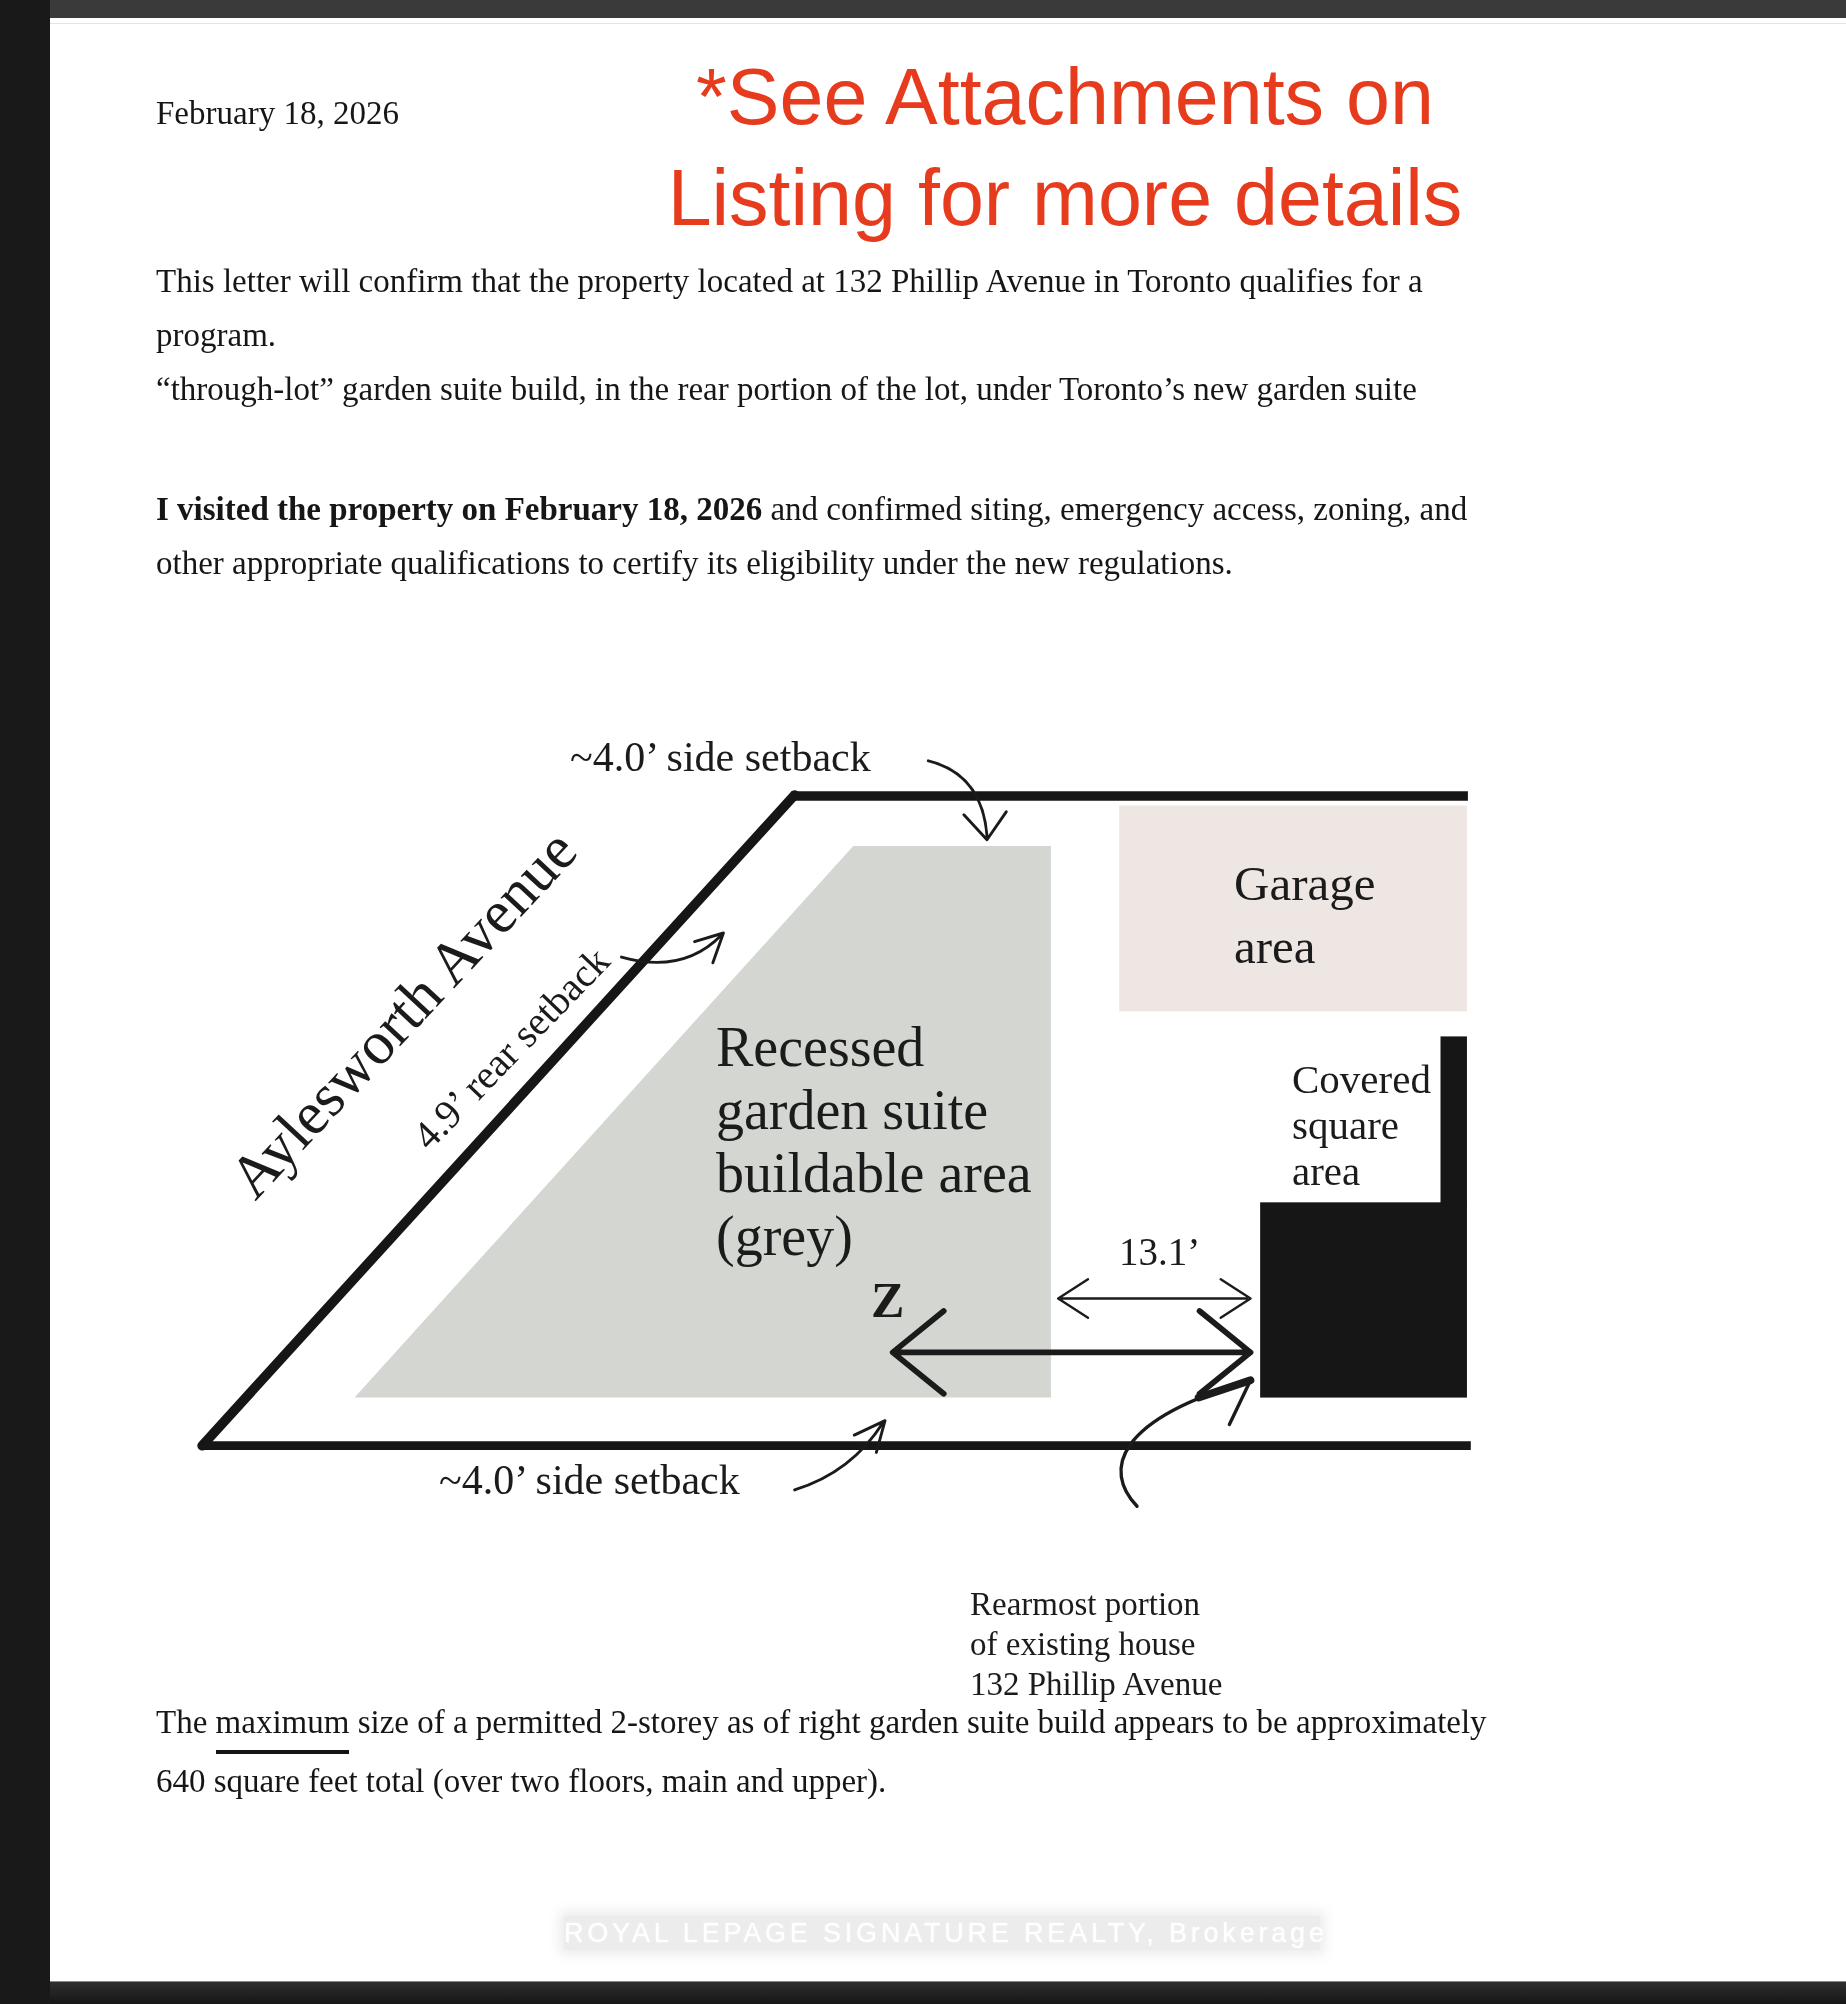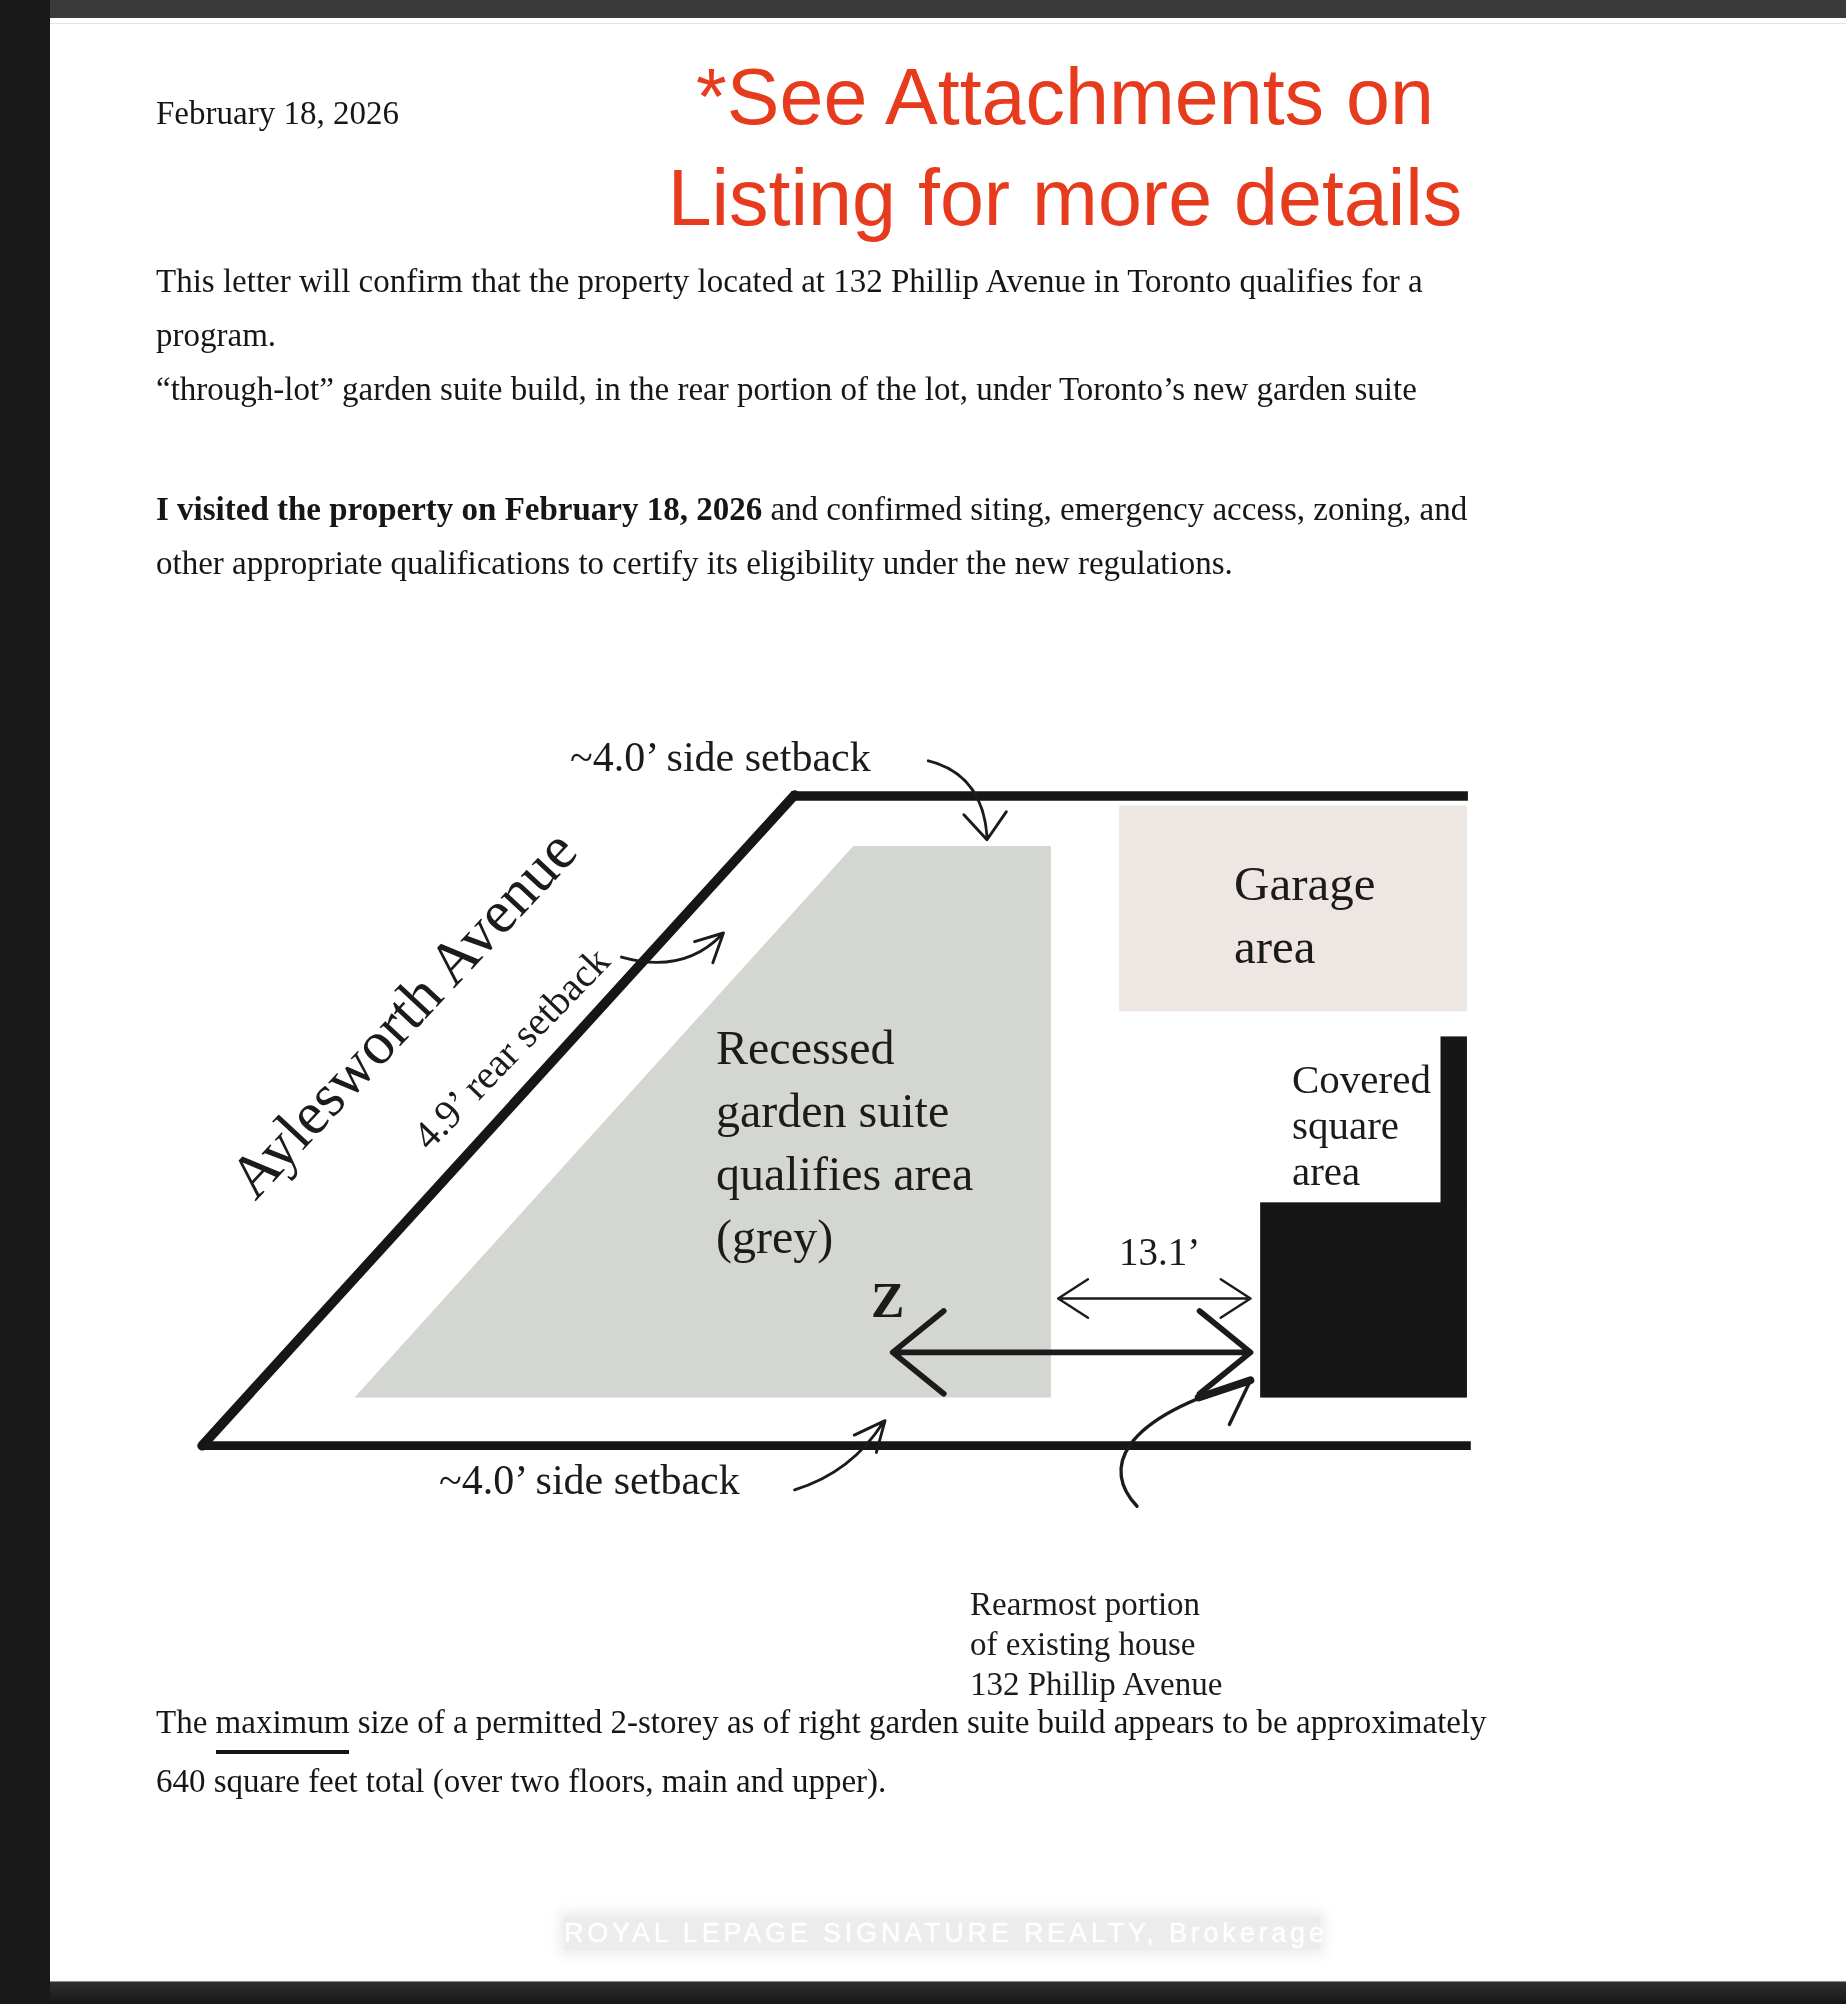--- a/index.html
+++ b/index.html
@@ -26,21 +26,21 @@
   .p3{left:156px;top:1695px;}
   .bold{font-weight:bold;}
   .underline{display:inline-block;border-bottom:4.3px solid #151515;padding-bottom:11px;line-height:1;}
   
   .dlabel{white-space:nowrap;color:#1b1b1b;}
   .street{left:403px;top:1014px;font-size:61px;transform:translate(-50%,-50%) rotate(-47deg);}
   .rear-setback{left:511px;top:1048px;font-size:40px;transform:translate(-50%,-50%) rotate(-46deg);}
   .side-top{left:570px;top:733px;font-size:42px;}
   .side-bottom{left:439px;top:1456px;font-size:42px;}
   .garage-label{left:1234px;top:852px;font-size:49px;line-height:63px;}
-  .buildable-label{left:716px;top:1016px;font-size:48px;line-height:63px;}
+  .buildable-label{left:716px;top:1016px;font-size:56px;line-height:63px;}
   .porch-label{left:1292px;top:1056px;font-size:41px;line-height:46px;}
   .distance{left:1092px;top:1232px;width:135px;text-align:center;font-size:39px;line-height:40px;}
   .zlabel{left:871px;top:1271px;font-size:50px;font-weight:bold;}
   .house-note{left:970px;top:1584px;font-size:33px;line-height:40px;}
   
   .watermark{left:564px;top:1916px;width:756px;height:34px;
     background:var(--watermark_band,#ececec);border-radius:1px;
     box-shadow:0 0 11.5px 4.8px rgba(236,236,236,.95);
     font-family:"Liberation Sans",sans-serif;font-size:27px;line-height:34px;
     letter-spacing:3.8px;color:#ffffff;text-align:center;white-space:nowrap;
@@ -108,21 +108,21 @@
 <div class="abs dlabel side-bottom">~4.0’ side setback</div>
 
 <div class="abs dlabel garage-label">
   <div>Garage</div>
   <div>area</div>
 </div>
 
 <div class="abs dlabel buildable-label">
   <div>Recessed</div>
   <div>garden suite</div>
-  <div>qualifies area</div>
+  <div>buildable area</div>
   <div>(grey)</div>
 </div>
 
 <div class="abs dlabel porch-label">
   <div>Covered</div>
   <div>square</div>
   <div>area</div>
 </div>
 
 <div class="abs dlabel distance">13.1’</div>

